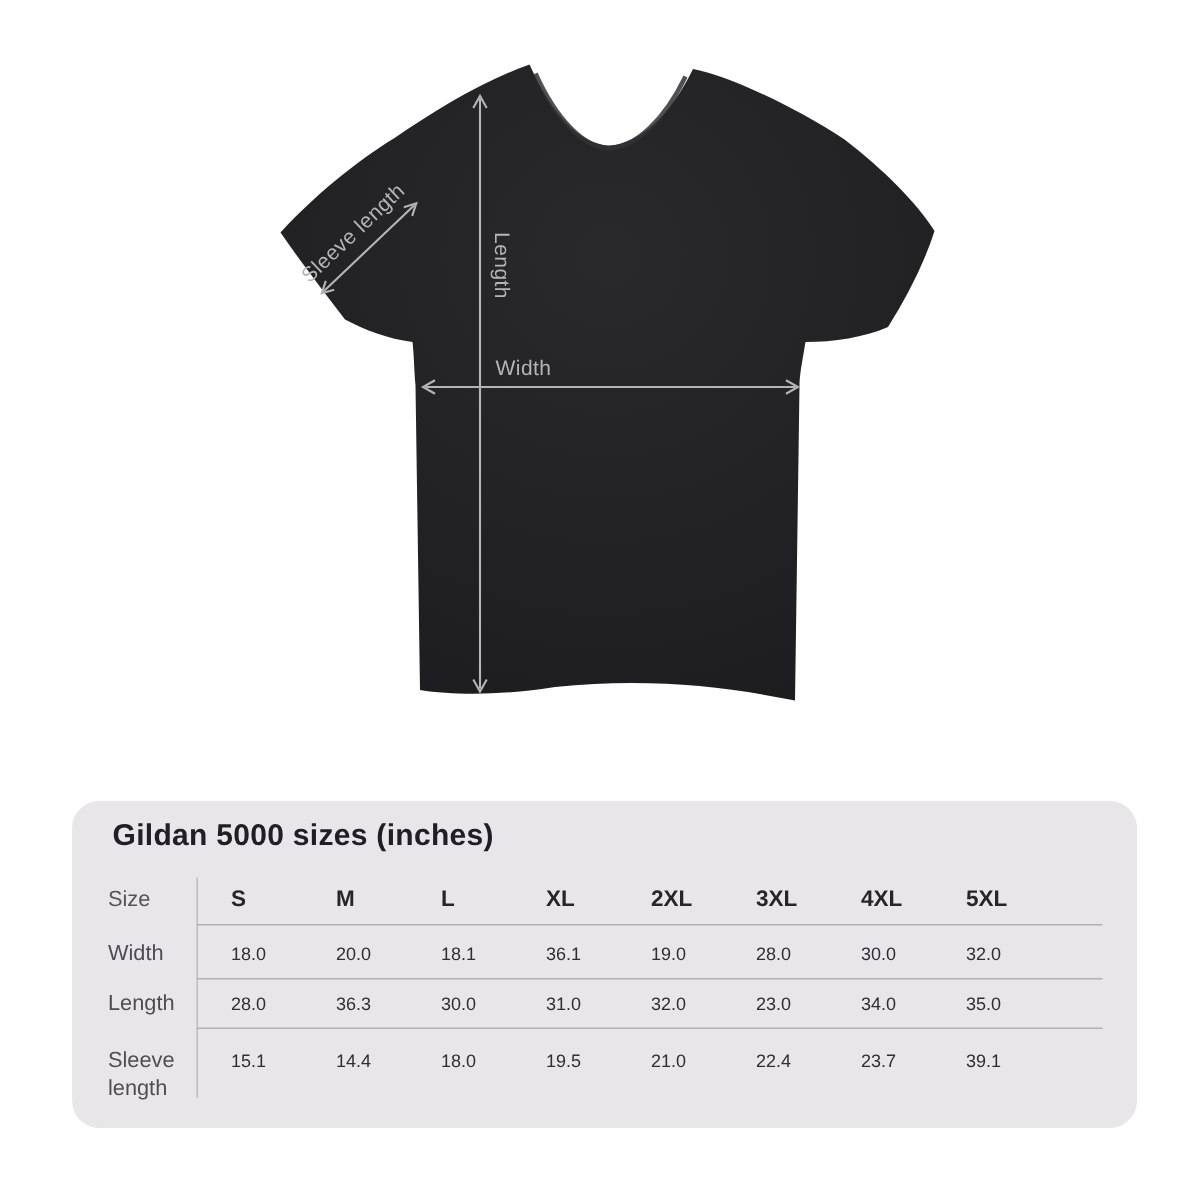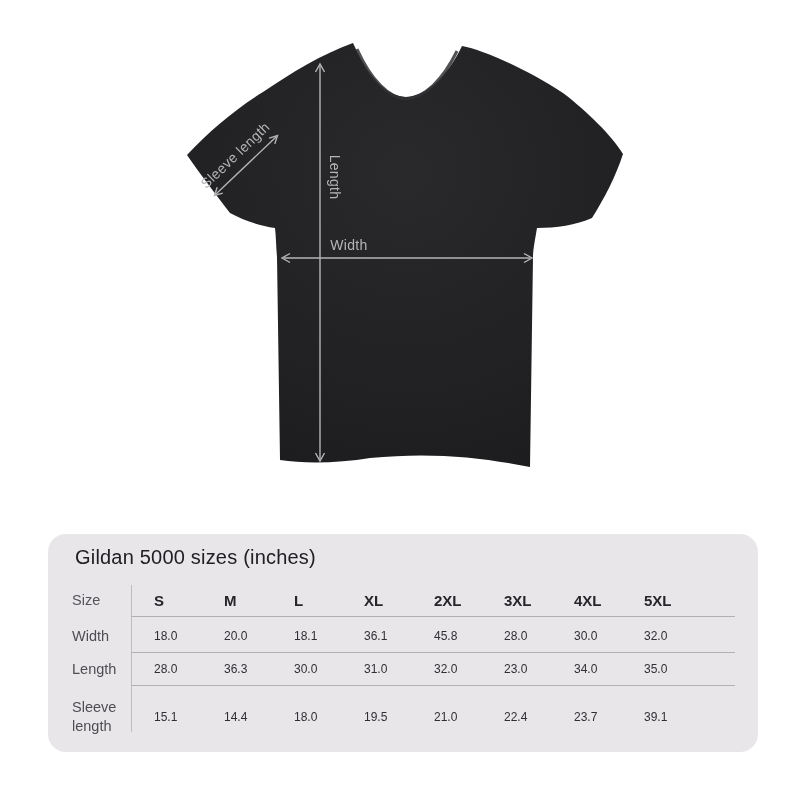--- a/index.html
+++ b/index.html
@@ -11,23 +11,23 @@
   .stage{position:absolute;inset:0;}
   .shirt-svg{position:absolute;left:0;top:0;display:block;}
   .measure-label{fill:#b5b5b7;font-size:14px;letter-spacing:.3px;}
 
   .panel{
     position:absolute;left:48px;top:534px;width:710px;height:218px;
     background:#e9e6ea;border-radius:18px;
   }
   .panel-title{
     position:absolute;left:27px;top:12px;
-    font-size:20px;font-weight:400;color:#202024;letter-spacing:.2px;
+    font-size:20px;font-weight:700;color:#202024;letter-spacing:.2px;
   }
-  .t-row{position:absolute;left:24px;display:flex;align-items:center;}
+  .t-row{position:absolute;left:24px;display:flex;align-items:flex-start;}
   .t-cell{width:70px;flex:0 0 70px;font-size:12px;color:#2f2f33;line-height:19px;}
   .t-label{width:82px;flex:0 0 82px;font-size:14.5px;color:#4e4e52;line-height:19px;padding-right:8px;box-sizing:border-box;}
   .t-head .t-cell{font-size:15px;font-weight:700;color:#26262a;line-height:18px;}
   .t-head .t-label{color:#54545a;}
   .h-sep{position:absolute;left:83px;width:604px;height:1px;background:#b3b0b4;}
   .v-sep{position:absolute;left:83px;top:51px;width:1px;height:147px;background:#bfbcc0;}
 </style>
 </head>
 <body>
 
@@ -103,21 +103,21 @@
       <div class="t-cell">4XL</div>
       <div class="t-cell">5XL</div>
     </div>
 
     <div class="t-row" style="top:93px">
       <div class="t-label">Width</div>
       <div class="t-cell">18.0</div>
       <div class="t-cell">20.0</div>
       <div class="t-cell">18.1</div>
       <div class="t-cell">36.1</div>
-      <div class="t-cell">45.8</div>
+      <div class="t-cell">19.0</div>
       <div class="t-cell">28.0</div>
       <div class="t-cell">30.0</div>
       <div class="t-cell">32.0</div>
     </div>
 
     <div class="t-row" style="top:126px">
       <div class="t-label">Length</div>
       <div class="t-cell">28.0</div>
       <div class="t-cell">36.3</div>
       <div class="t-cell">30.0</div>

